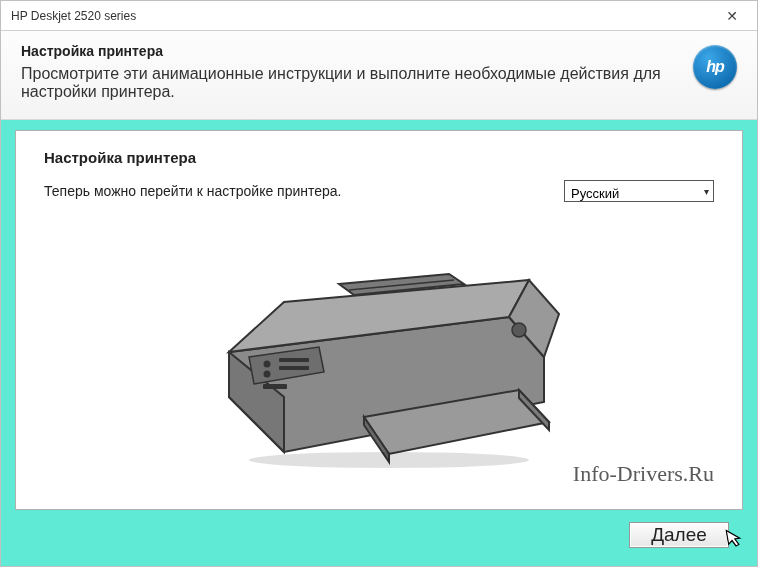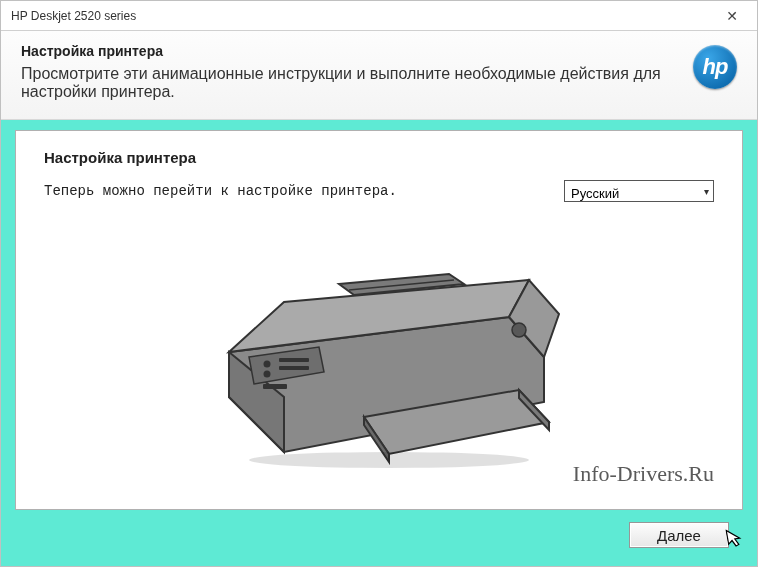--- a/index.html
+++ b/index.html
@@ -69,21 +69,21 @@
     display: flex;
     align-items: center;
     justify-content: center;
     margin-top:2px;
     flex-shrink:0;
   }
   .hp-logo span {
     font-family: Arial, sans-serif;
     font-style: italic;
     font-weight: bold;
-    font-size: 22px;
+    font-size: 16px;
     color: #fff;
     letter-spacing: -1px;
   }
   .content-panel {
     flex: 1;
     margin: 10px 14px 0 14px;
     border: 1px solid #b0b0b0;
     background: #fff;
     padding: 18px 28px;
     position: relative;
@@ -97,21 +97,20 @@
     color: #222;
   }
   .panel-row {
     display: flex;
     justify-content: space-between;
     align-items: center;
   }
   .instruction {
     font-size: 14px;
     color: #222;
-    font-family: Liberation Mono, monospace;
   }
   .lang-select {
     width: 150px;
     height: 22px;
     border: 1px solid #555;
     font-size: 13px;
     padding: 14px 18px 0 6px;
     background: #fff;
     position: relative;
     display:flex;
@@ -144,21 +143,21 @@
     display: flex;
     justify-content: flex-end;
     align-items: center;
     padding: 12px 28px 18px 0;
   }
   .next-btn {
     min-width: 100px;
     height: 26px;
     background: linear-gradient(#fdfdfd,#e7e7e7);
     border: 1px solid #979797;
-    font-size: 15px;
+    font-size: 19px;
     color: #222;
     display:flex;
     align-items:center;
     justify-content:center;
     cursor: default;
     box-shadow: 0 0 0 1px #fff inset;
   }
   .cursor {
     position: absolute;
     right: 14px;

